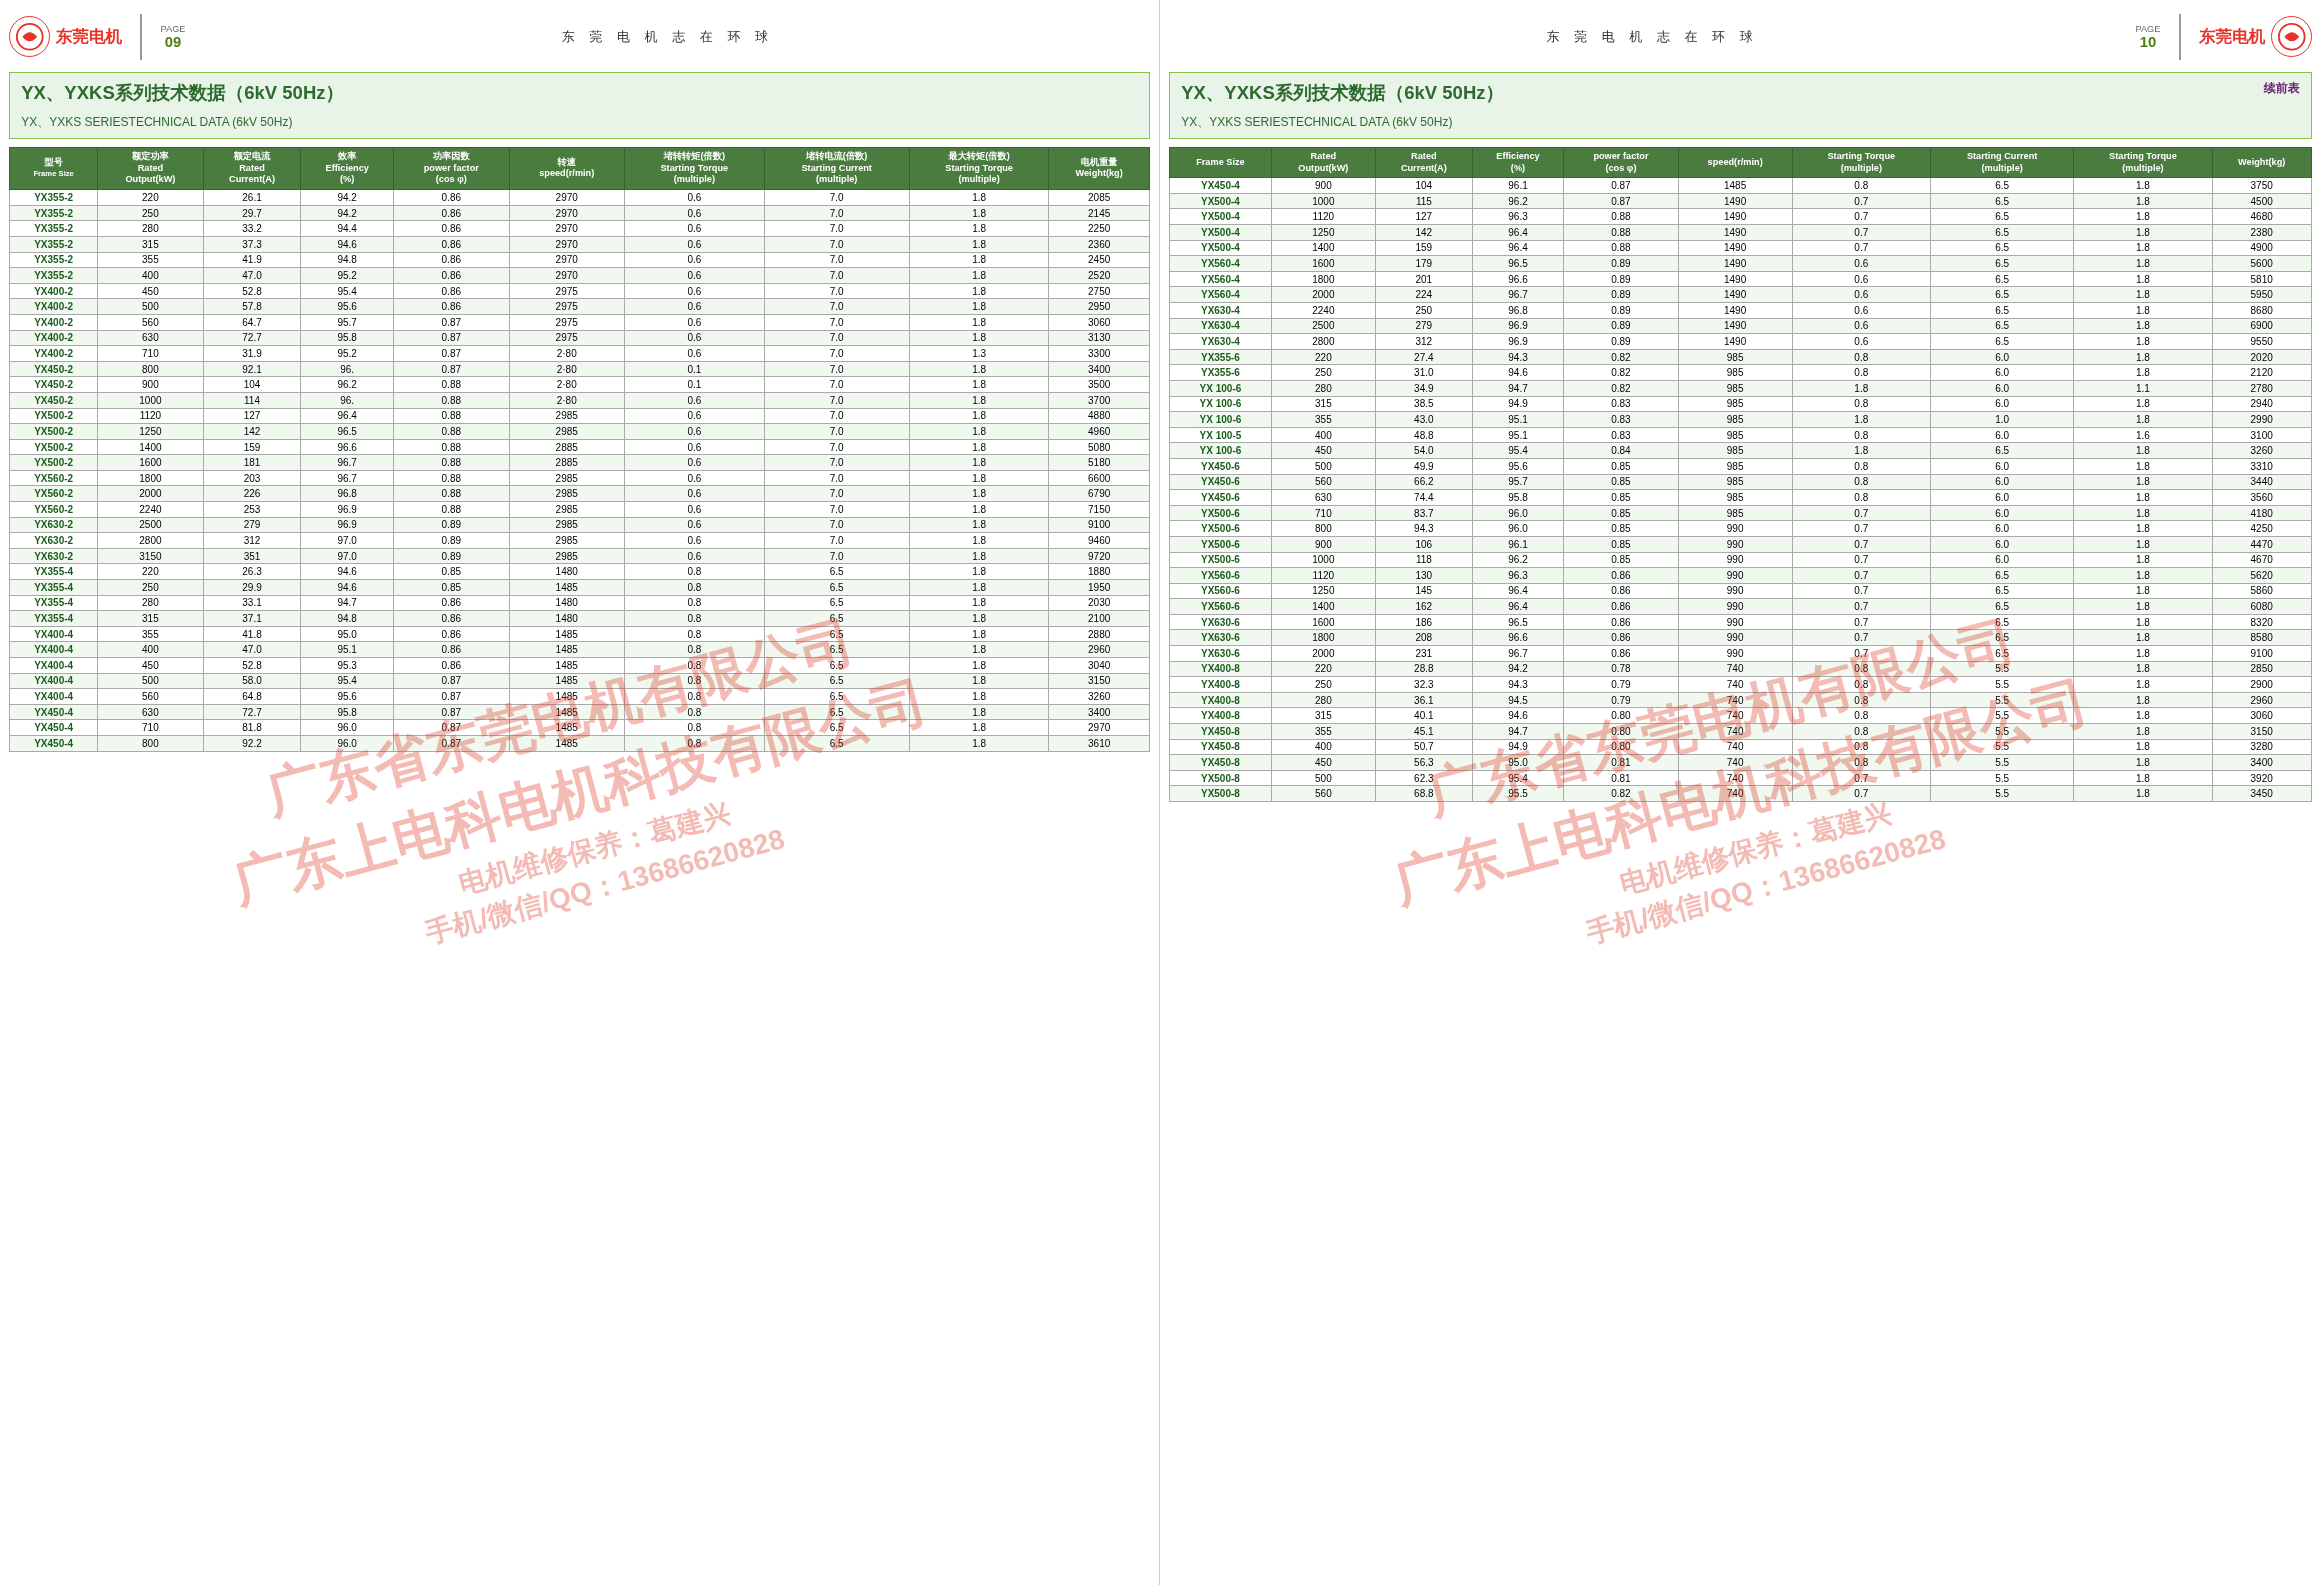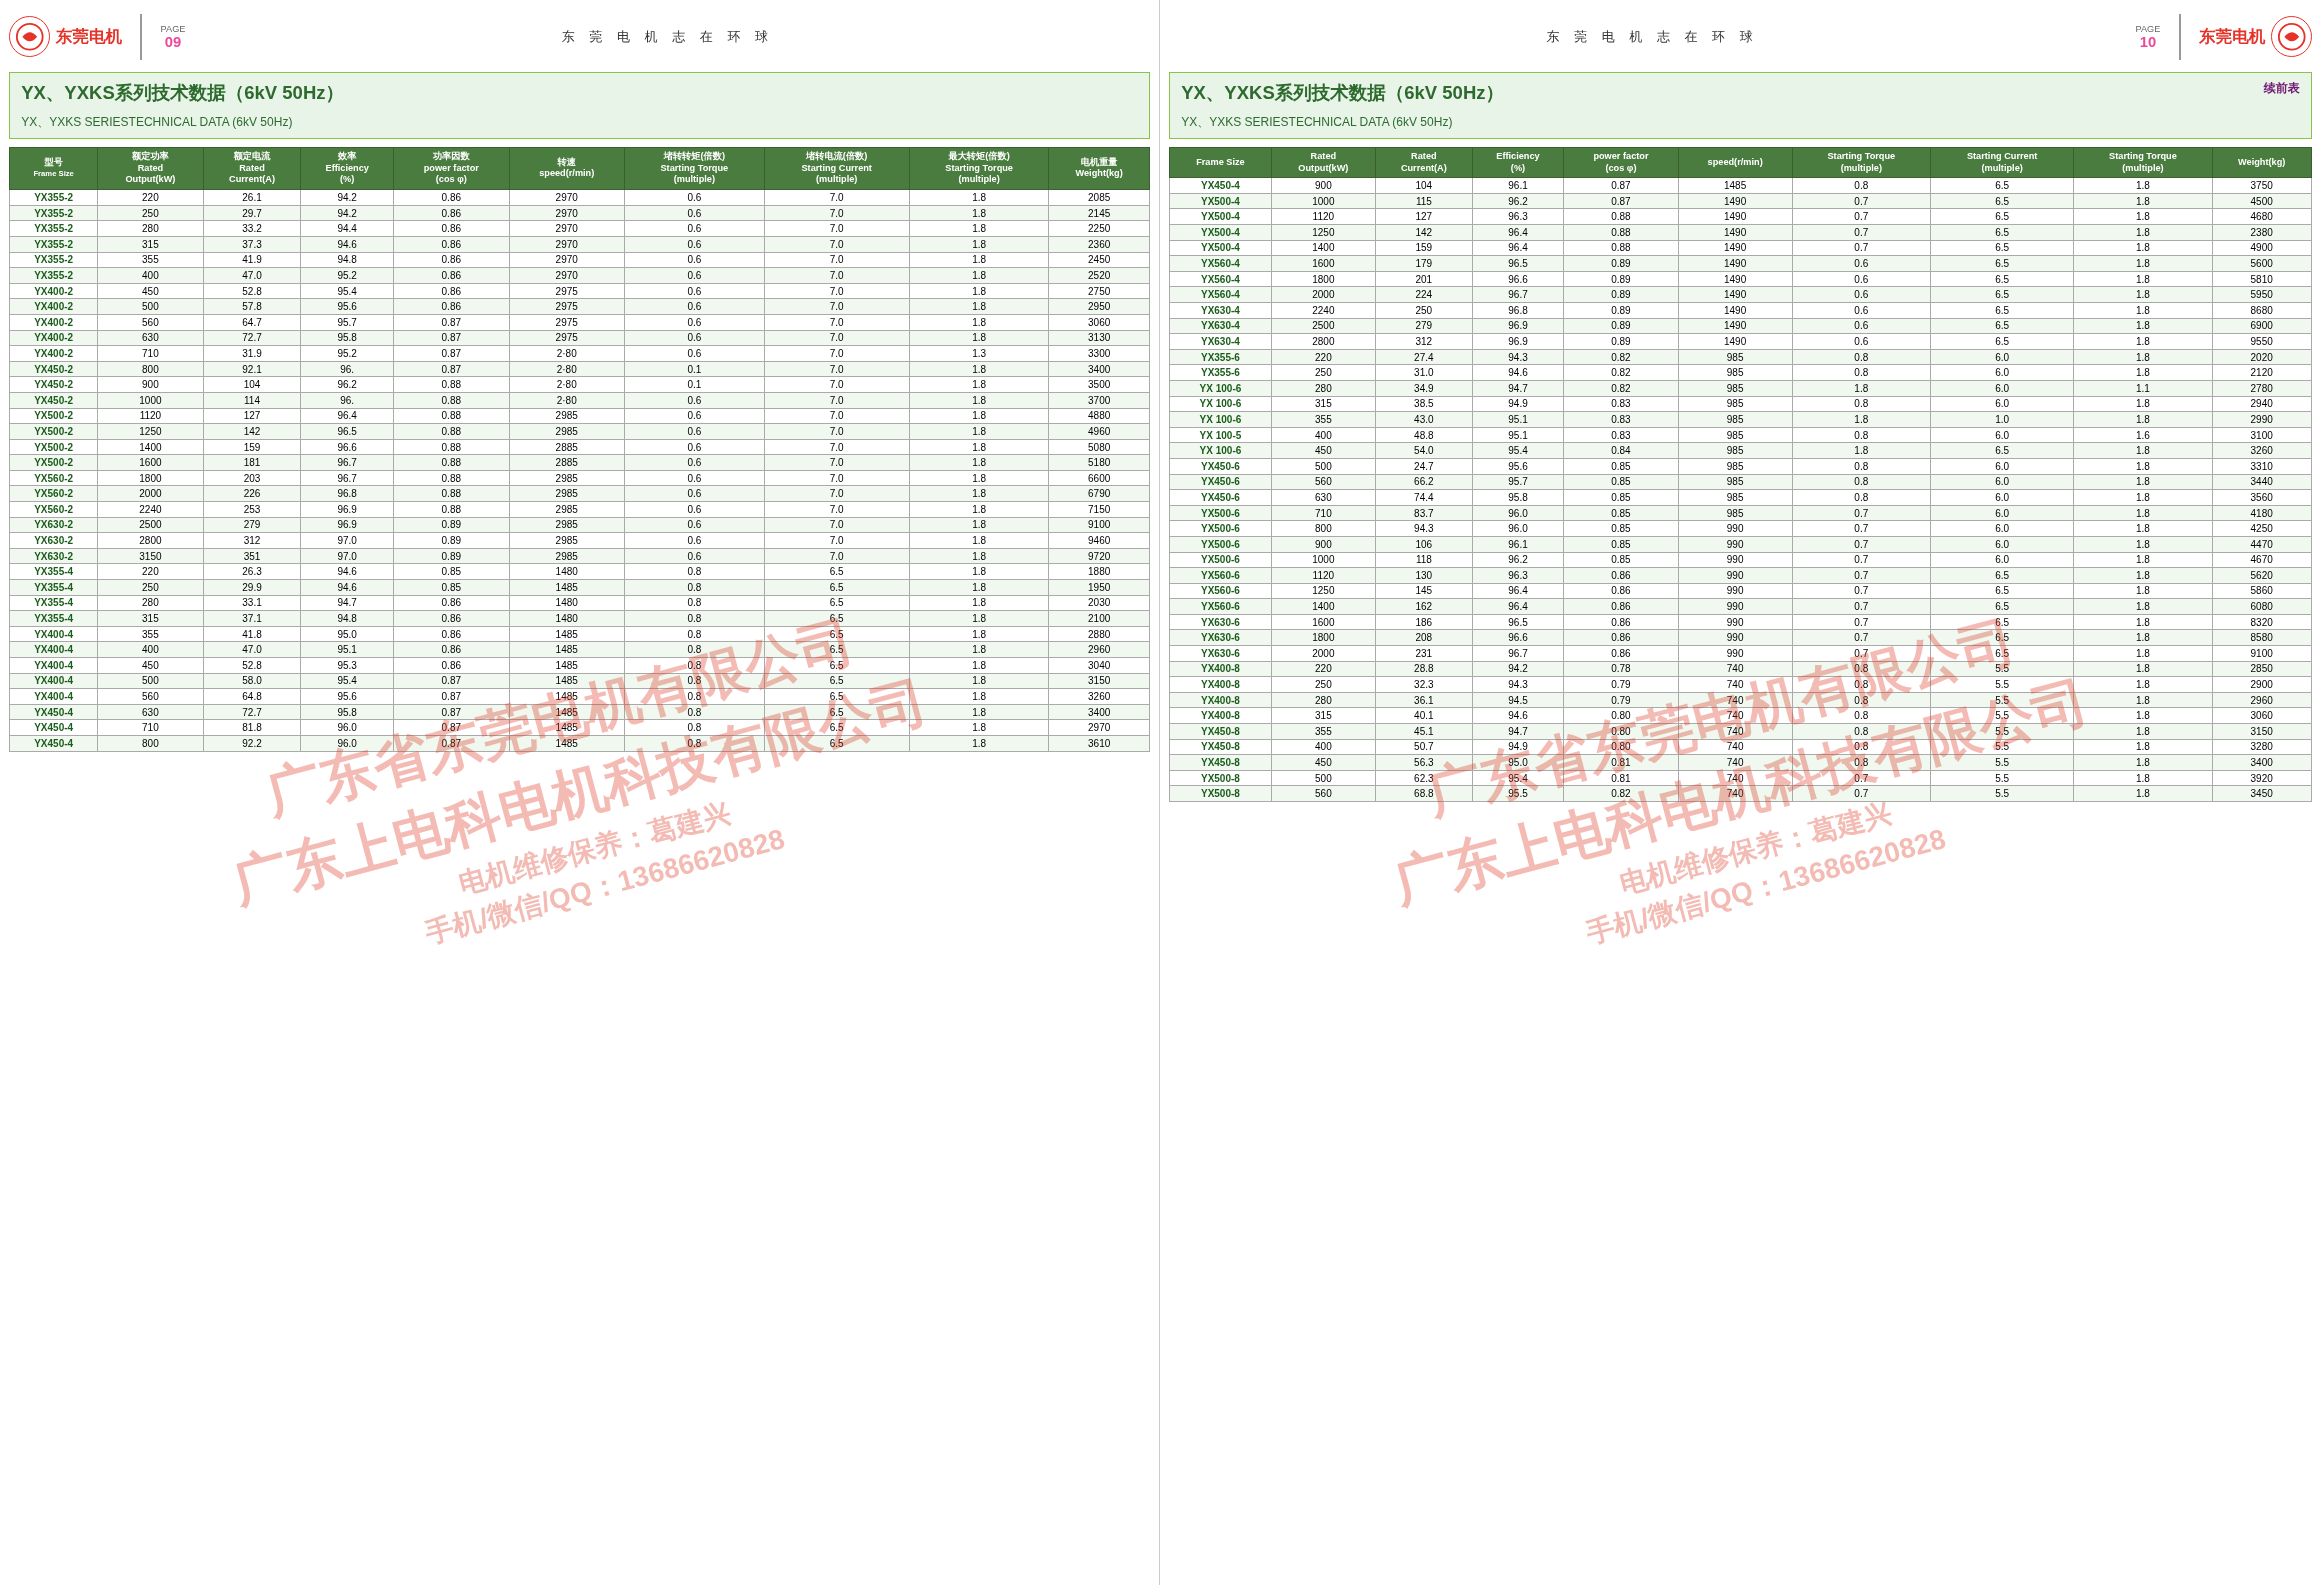--- a/index.html
+++ b/index.html
@@ -92,21 +92,21 @@
     }
 
     .page-label {
       font-size: 9.2px;
       color: #666;
     }
 
     .page-num {
       font-size: 14.8px;
       font-weight: bold;
-      color: #ec4899;
+      color: #4d7c0f;
     }
 
     .header-slogan {
       font-size: 13px;
       letter-spacing: 5.5px;
       color: #333;
       text-align: center;
       flex: 1;
     }
 
@@ -944,21 +944,21 @@
             <td>0.84</td>
             <td>985</td>
             <td>1.8</td>
             <td>6.5</td>
             <td>1.8</td>
             <td>3260</td>
           </tr>
           <tr>
             <td class="col-frame">YX450-6</td>
             <td>500</td>
-            <td>24.7</td>
+            <td>49.9</td>
             <td>95.6</td>
             <td>0.85</td>
             <td>985</td>
             <td>0.8</td>
             <td>6.0</td>
             <td>1.8</td>
             <td>3310</td>
           </tr>
           <tr>
             <td class="col-frame">YX450-6</td>

